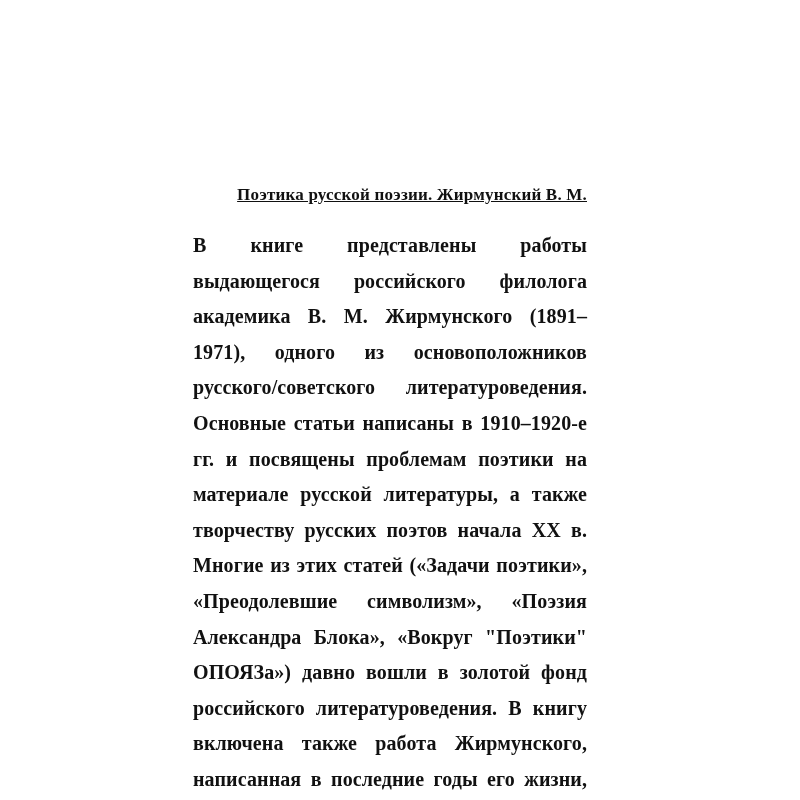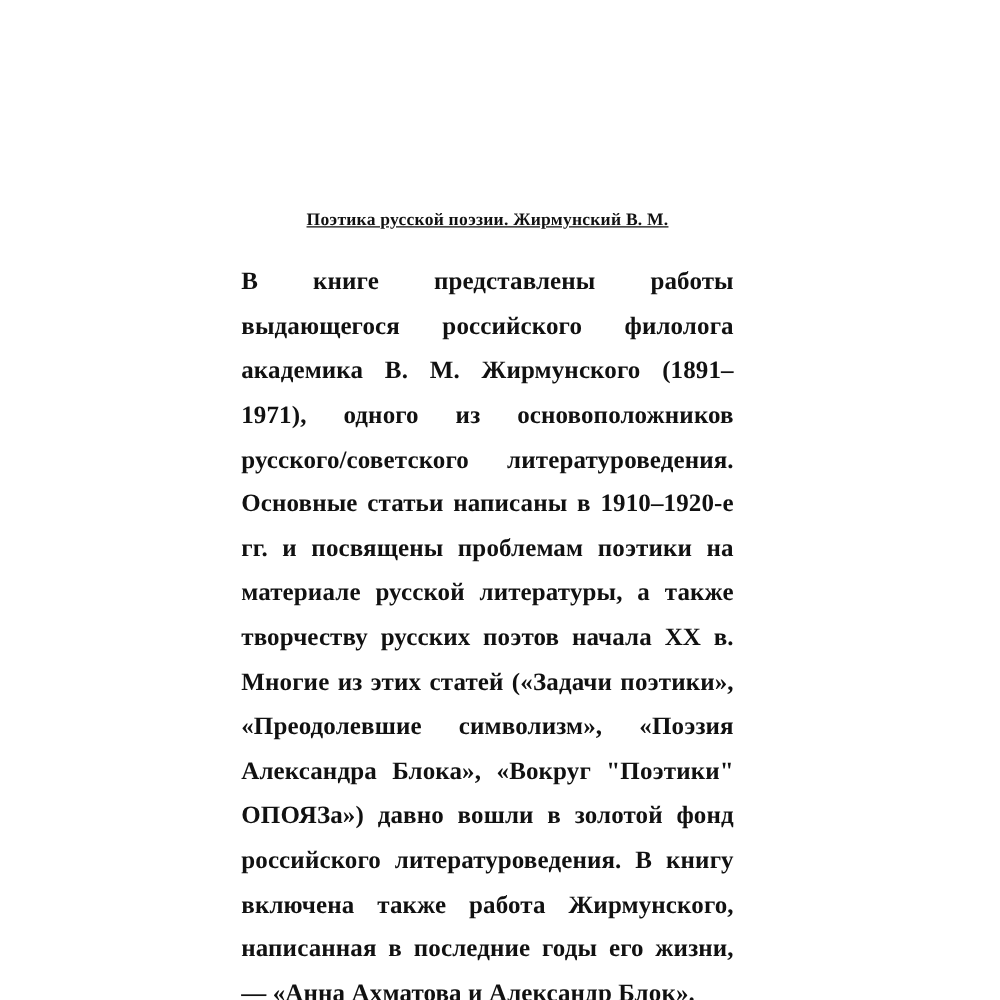--- a/index.html
+++ b/index.html
@@ -20,26 +20,26 @@
     height: 800px;
     box-sizing: border-box;
   }
   .content {
     position: absolute;
     left: 193px;
     top: 168px;
     width: 394px;
   }
   .doc-title {
-    font-size: 14px;
+    font-size: 17px;
     font-weight: bold;
-    text-align: center;
+    text-align: right;
     text-decoration: underline;
     letter-spacing: 0.2px;
-    margin: 0 0 22px 0;
+    margin: 16px 0 22px 0;
     line-height: 1.3;
   }
   .para {
     font-size: 20px;
     font-weight: bold;
     text-align: justify;
     text-justify: inter-word;
     line-height: 1.78;
     margin: 0 0 16px 0;
     letter-spacing: 0.1px;

